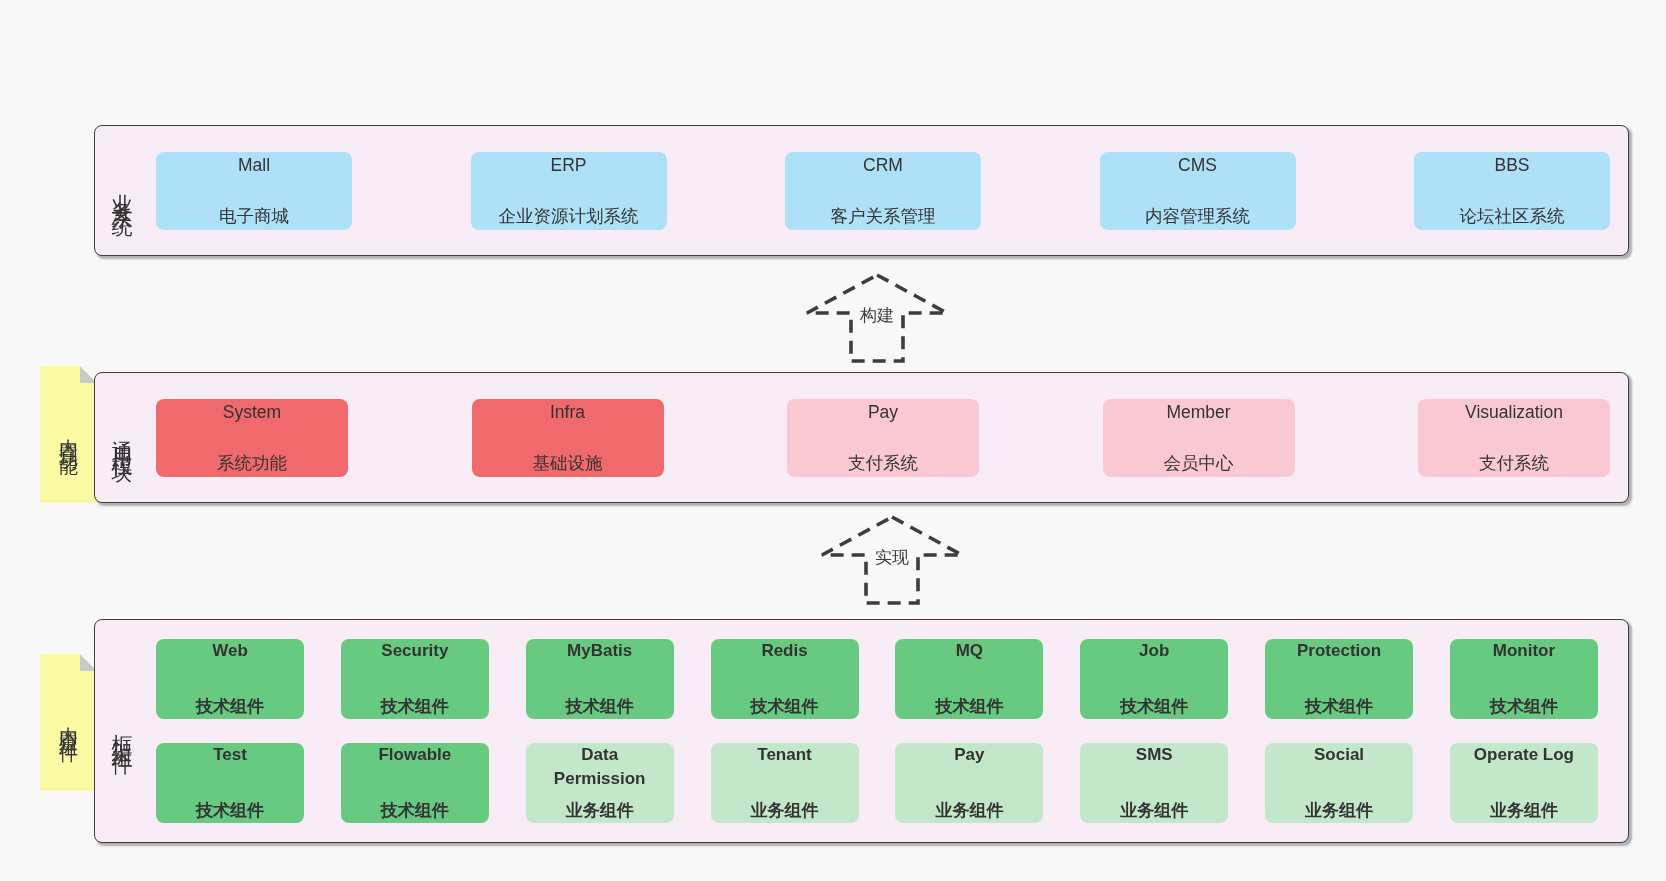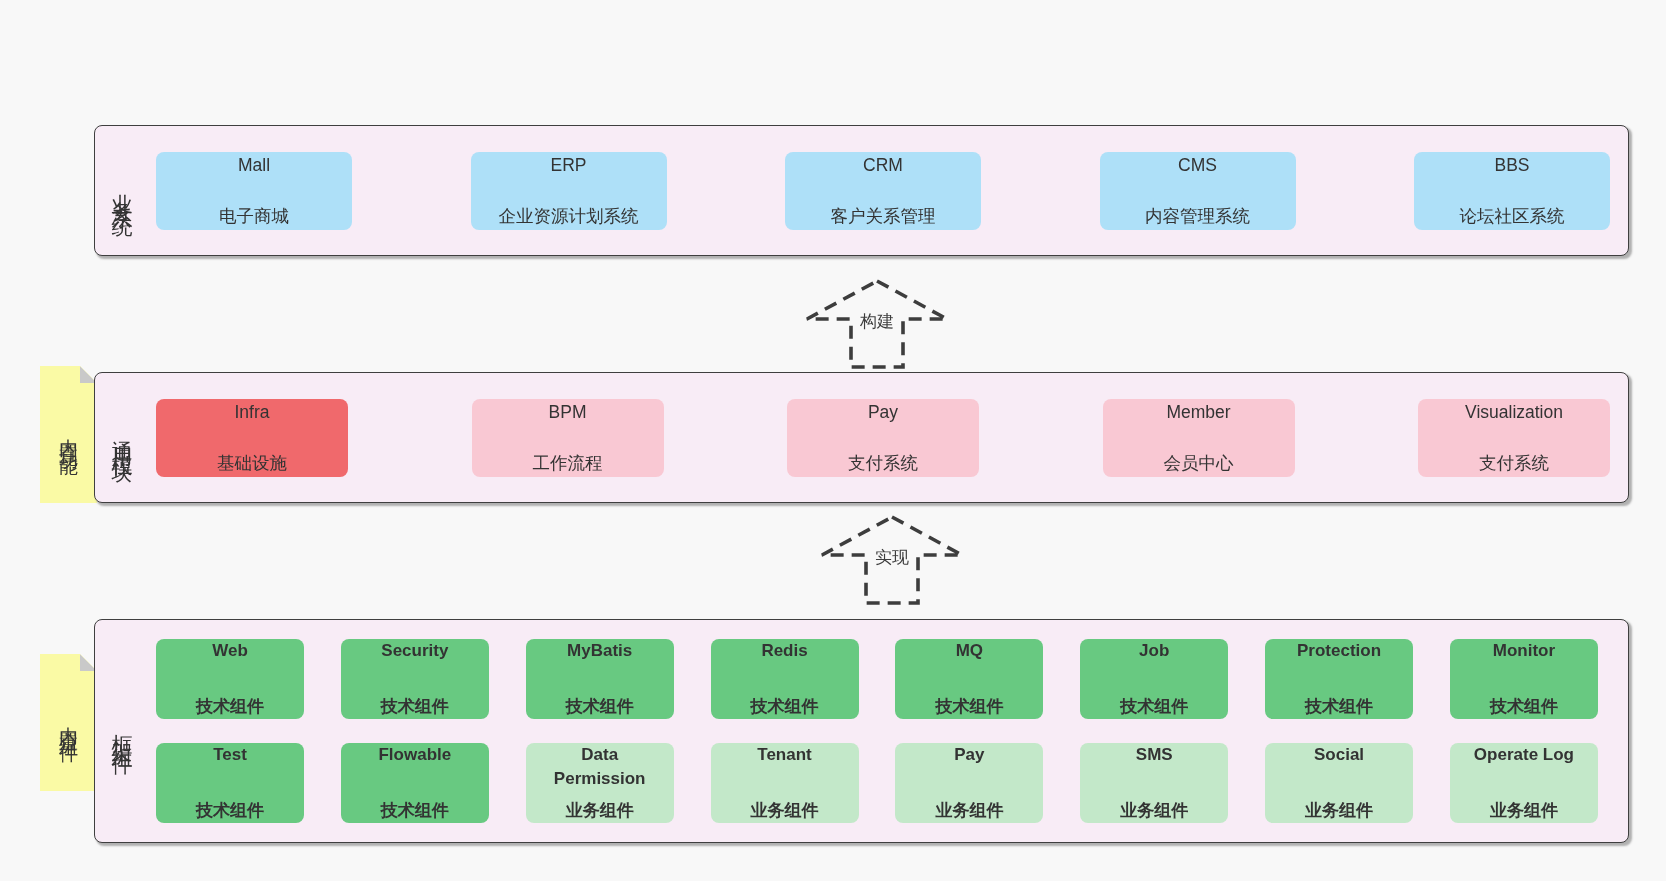--- a/index.html
+++ b/index.html
@@ -95,21 +95,21 @@
     top: 0; right: 0;
     width: 17px; height: 17px;
     background: #c9c9c9;
     clip-path: polygon(0 0, 100% 100%, 0 100%);
   }
   #note-functions  { left: 40px; top: 366px; height: 137px; }
   #note-components { left: 40px; top: 654px; height: 137px; }
 
   
   .arrow { position: absolute; width: 150px; height: 96px; z-index: 1; }
-  #arrow-build     { left: 802px; top: 276px; }
+  #arrow-build     { left: 802px; top: 270px; }
   #arrow-implement { left: 817px; top: 512px; }
   .arrow svg { display: block; width: 150px; height: 96px; }
   .arrow path {
     fill: none;
     stroke: #3d3d3d;
     stroke-width: 3.6;
     stroke-dasharray: 13 8;
   }
   .arrow-label {
     position: absolute;
@@ -170,30 +170,30 @@
   <svg viewBox="0 0 150 96">
     <path d="M75 5 L145 43 L101 43 L101 91 L49 91 L49 43 L5 43 Z"></path>
   </svg>
   <span class="arrow-label">构建</span>
 </div>
 
 <div class="panel" id="panel-common">
   <div class="panel-label">通用模块</div>
   <div class="boxes">
 
+      <div class="box strong">
+        <span class="box-title">System</span>
+        <span class="box-subtitle">系统功能</span>
+      </div>
 
       <div class="box strong">
         <span class="box-title">Infra</span>
         <span class="box-subtitle">基础设施</span>
       </div>
 
-      <div class="box light">
-        <span class="box-title">BPM</span>
-        <span class="box-subtitle">工作流程</span>
-      </div>
 
       <div class="box light">
         <span class="box-title">Pay</span>
         <span class="box-subtitle">支付系统</span>
       </div>
 
       <div class="box light">
         <span class="box-title">Member</span>
         <span class="box-subtitle">会员中心</span>
       </div>

